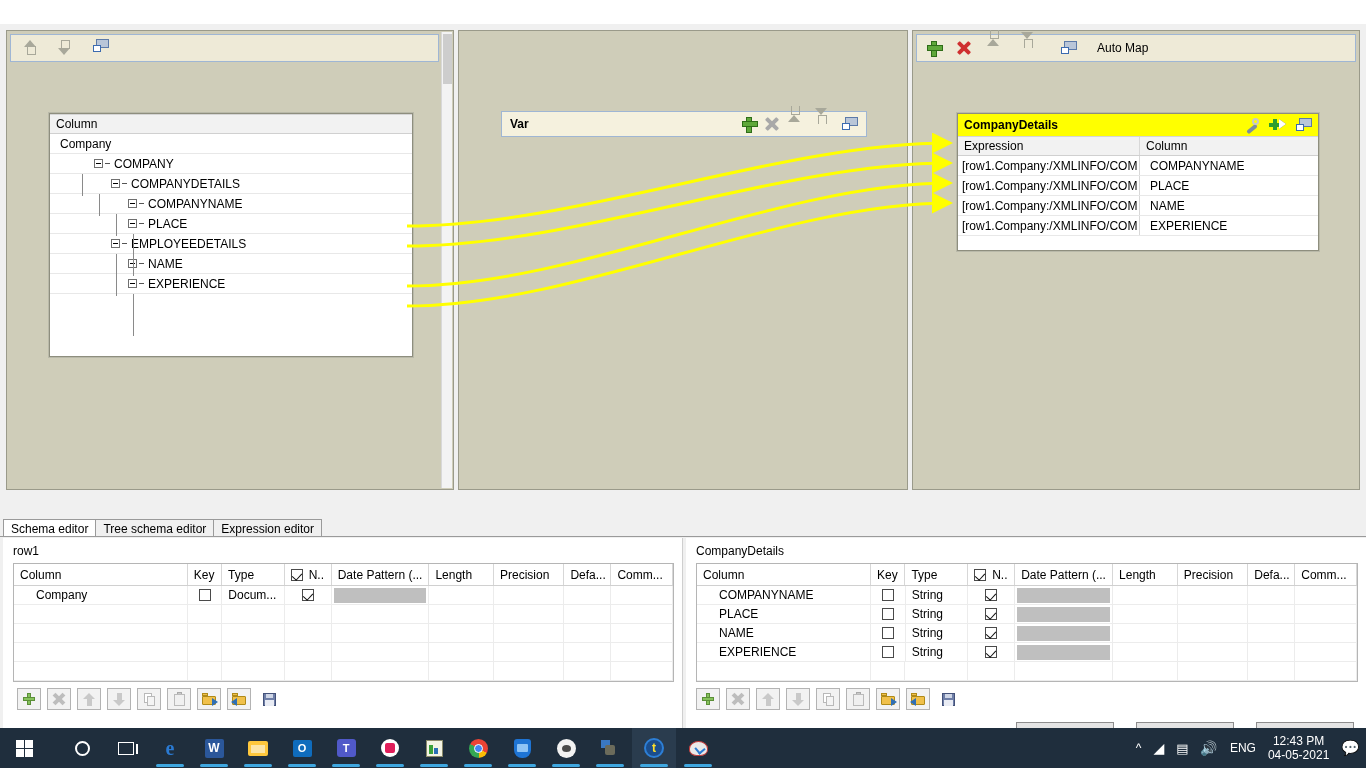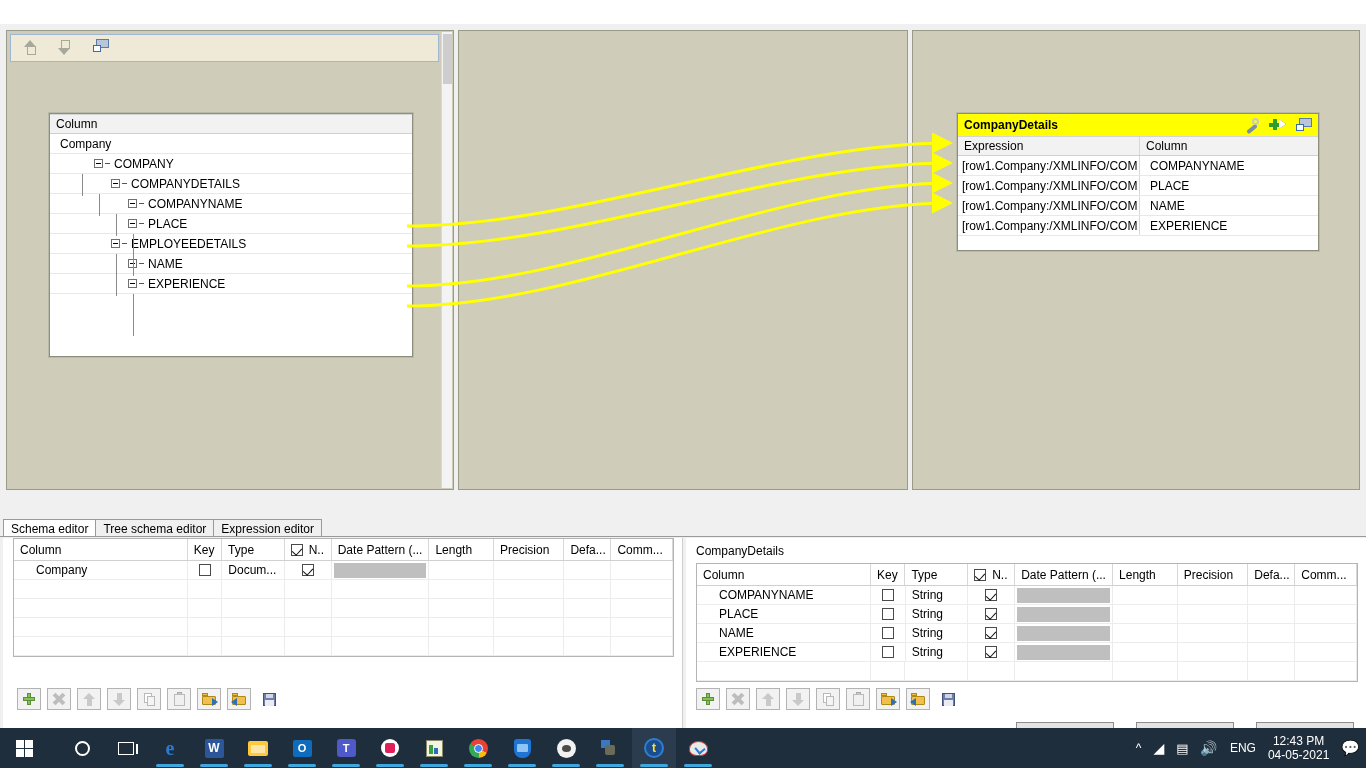--- a/index.html
+++ b/index.html
@@ -374,23 +374,47 @@
             <div class="vline" style="left: 66px; top: 100px; height: 22px;"></div>
             <div class="vline" style="left: 83px; top: 120px; height: 22px;"></div>
             <div class="vline" style="left: 83px; top: 140px; height: 22px;"></div>
             <div class="vline" style="left: 66px; top: 140px; height: 42px;"></div>
             <div class="vline" style="left: 83px; top: 180px; height: 22px;"></div>
             <div class="vline" style="left: 83px; top: 200px; height: 22px;"></div>
           </div>
       </div>
 
       <div class="panel panel-mid">
+        <div class="varbar">
+          <span class="lbl">Var</span>
+          <span class="sp">
+            <span class="plusico"></span>
+            <span class="xico grey"></span>
+            <span class="icobtn"><span class="arrow-up"></span></span>
+            <span class="icobtn"><span class="arrow-down"></span></span>
+            <span class="winico">
+                <span class="back"></span>
+                <span class="front"></span>
+              </span>
+          </span>
+        </div>
       </div>
 
       <div class="panel panel-right">
+        <div class="ptoolbar">
+          <span class="plusico"></span>
+          <span class="xico"></span>
+          <span class="icobtn"><span class="arrow-up"></span></span>
+          <span class="icobtn"><span class="arrow-down"></span></span>
+          <span class="winico" style="margin-left:6px">
+              <span class="back"></span>
+              <span class="front"></span>
+            </span>
+          <span style="margin-left:4px;font-size:12px;">Auto Map</span>
+        </div>
 
         <div class="tbl out-tbl">
           <div class="tbl-title">
             <span>CompanyDetails</span>
             <span class="sp">
               <span class="wrench">
                   <span class="h"></span>
                   <span class="k"></span>
                 </span>
               <span class="plusarrow">
@@ -443,20 +467,21 @@
 
     <div class="bottom">
       <div class="tabs" id="tabs">
           <div class="tab active">Schema editor</div>
           <div class="tab">Tree schema editor</div>
           <div class="tab">Expression editor</div>
         </div>
       <div class="tabline"></div>
 
       <div class="sheet sheet-left">
+        <div class="sheet-label">row1</div>
         <div class="grid" id="left-grid" style="margin:0 8px 0 10px;">
             <div class="ghead">
               <div style="width: 178px;">Column</div>
               <div style="width: 35px;">Key</div>
               <div style="width: 64px;">Type</div>
               <div style="width: 48px;">
                 <span class="cb on"></span>
                 <span style="margin-left: 6px;">N..</span>
               </div>
               <div style="width: 100px;">Date Pattern (...</div>

